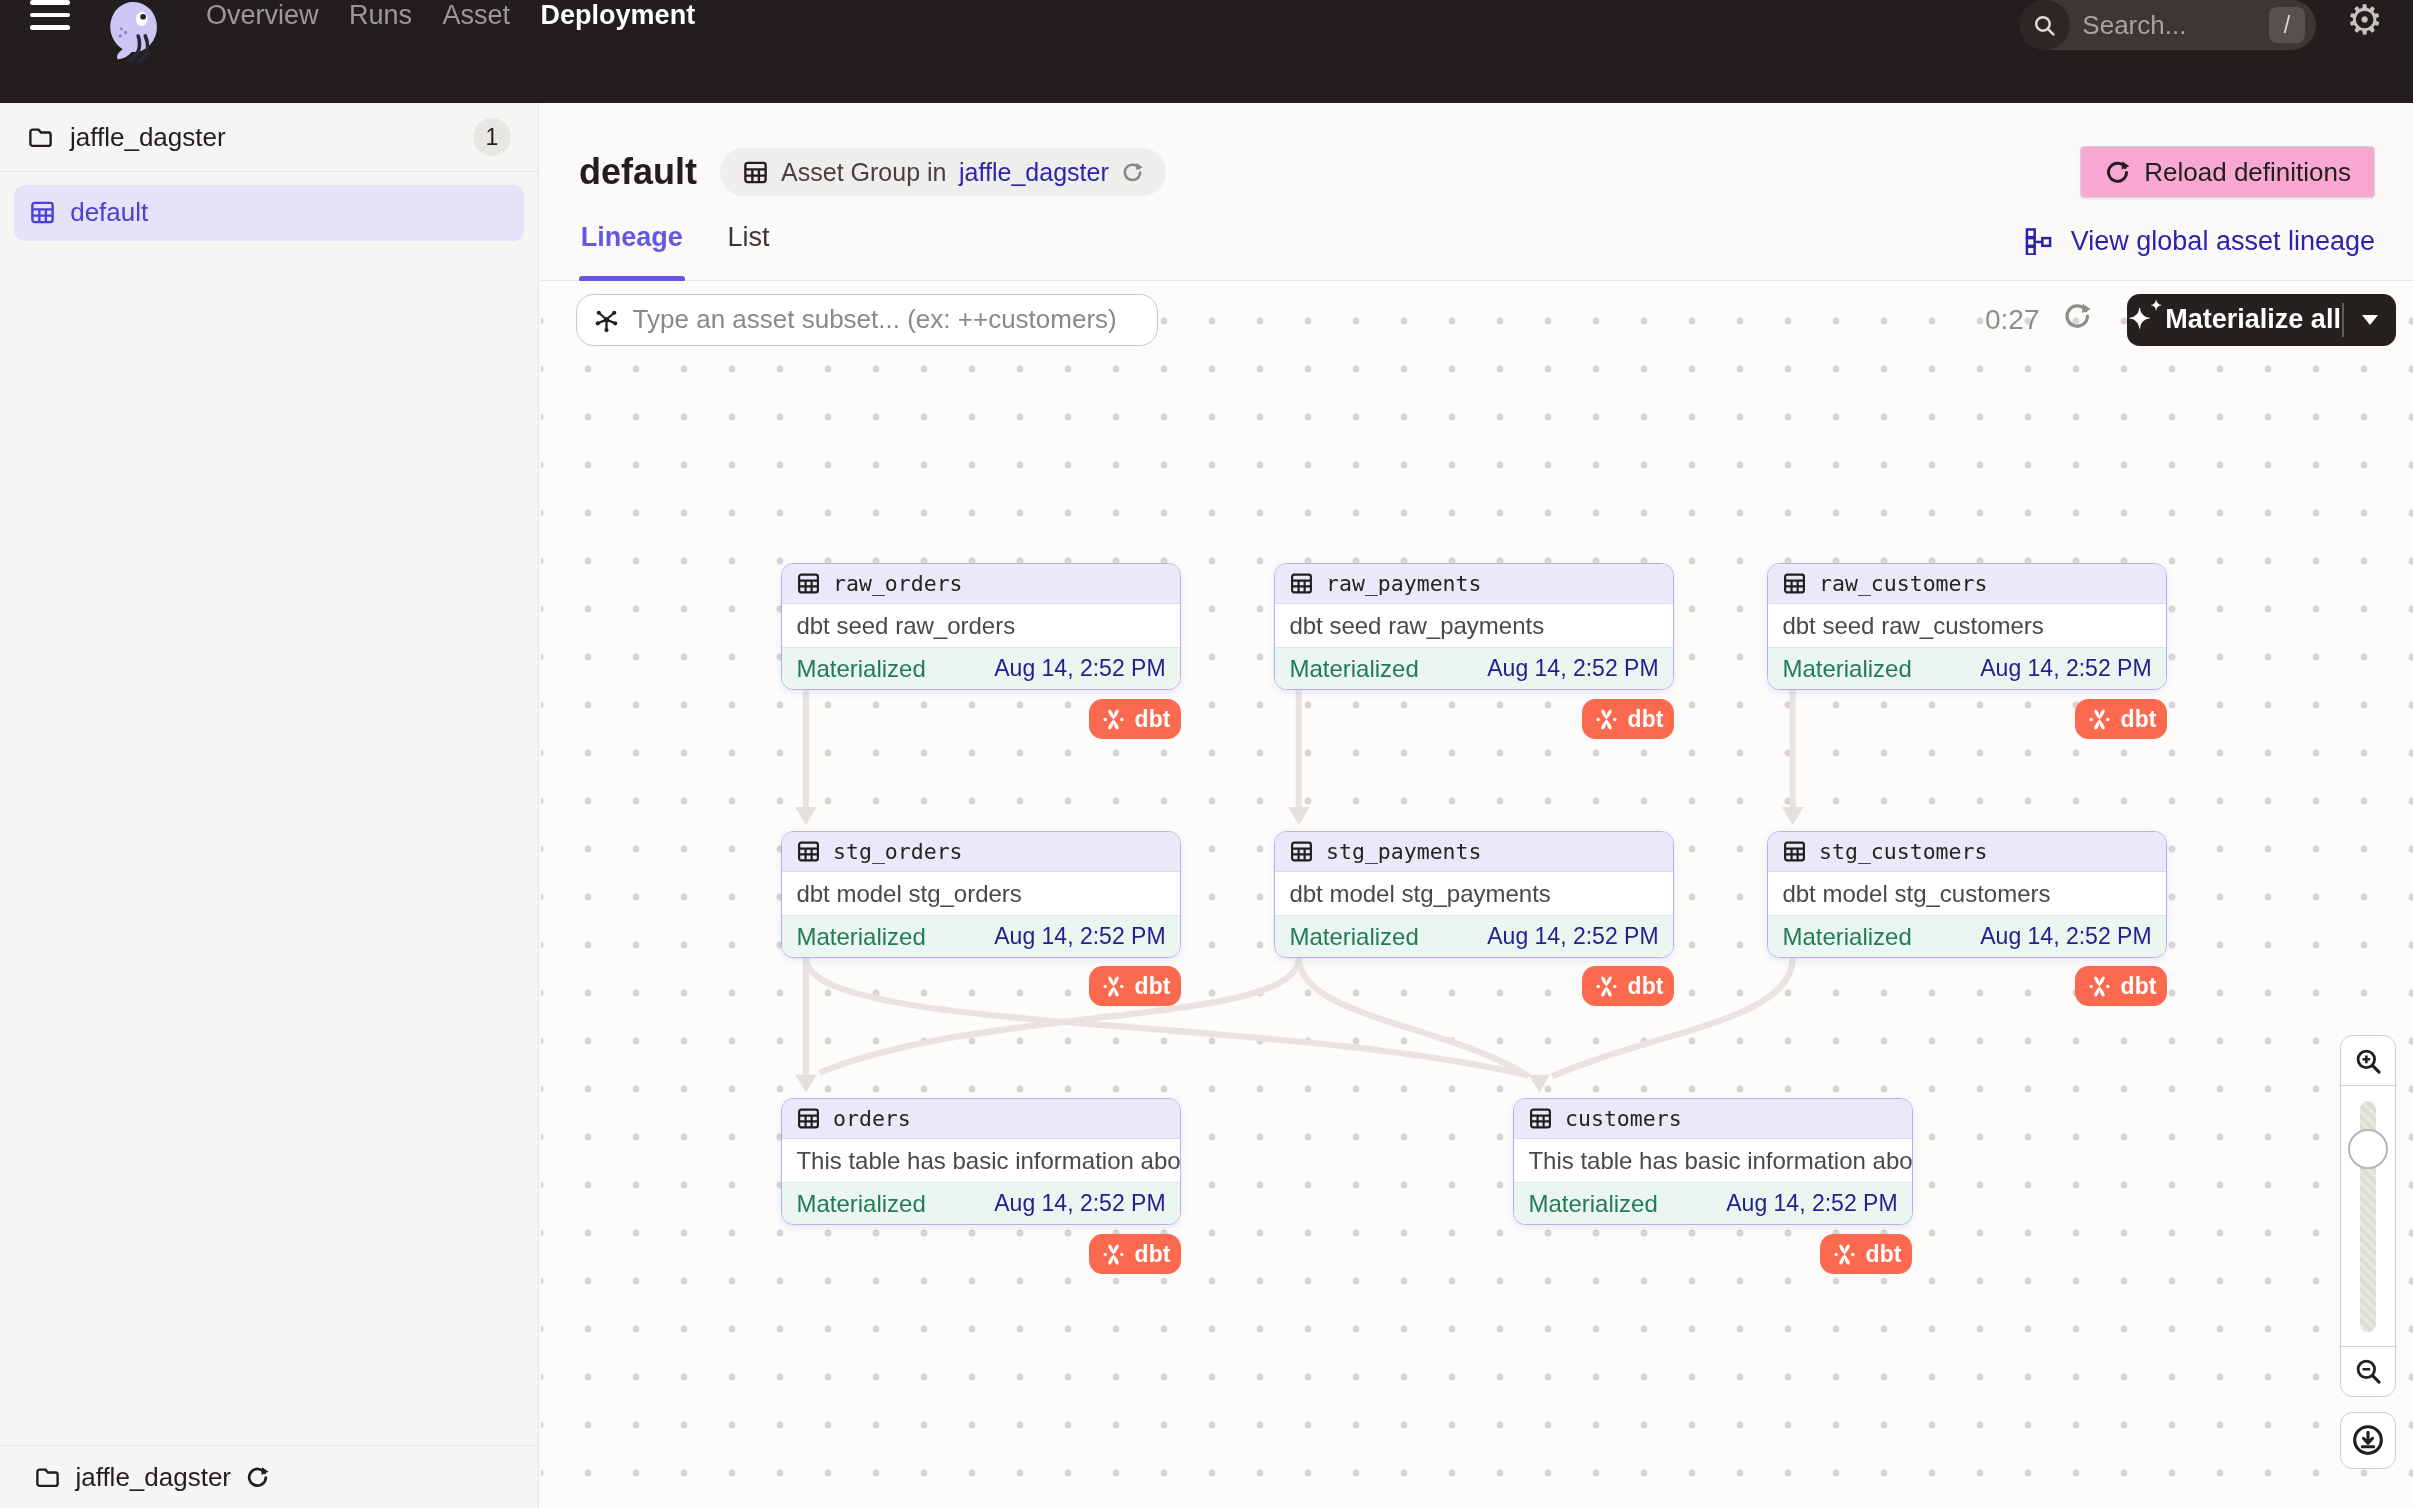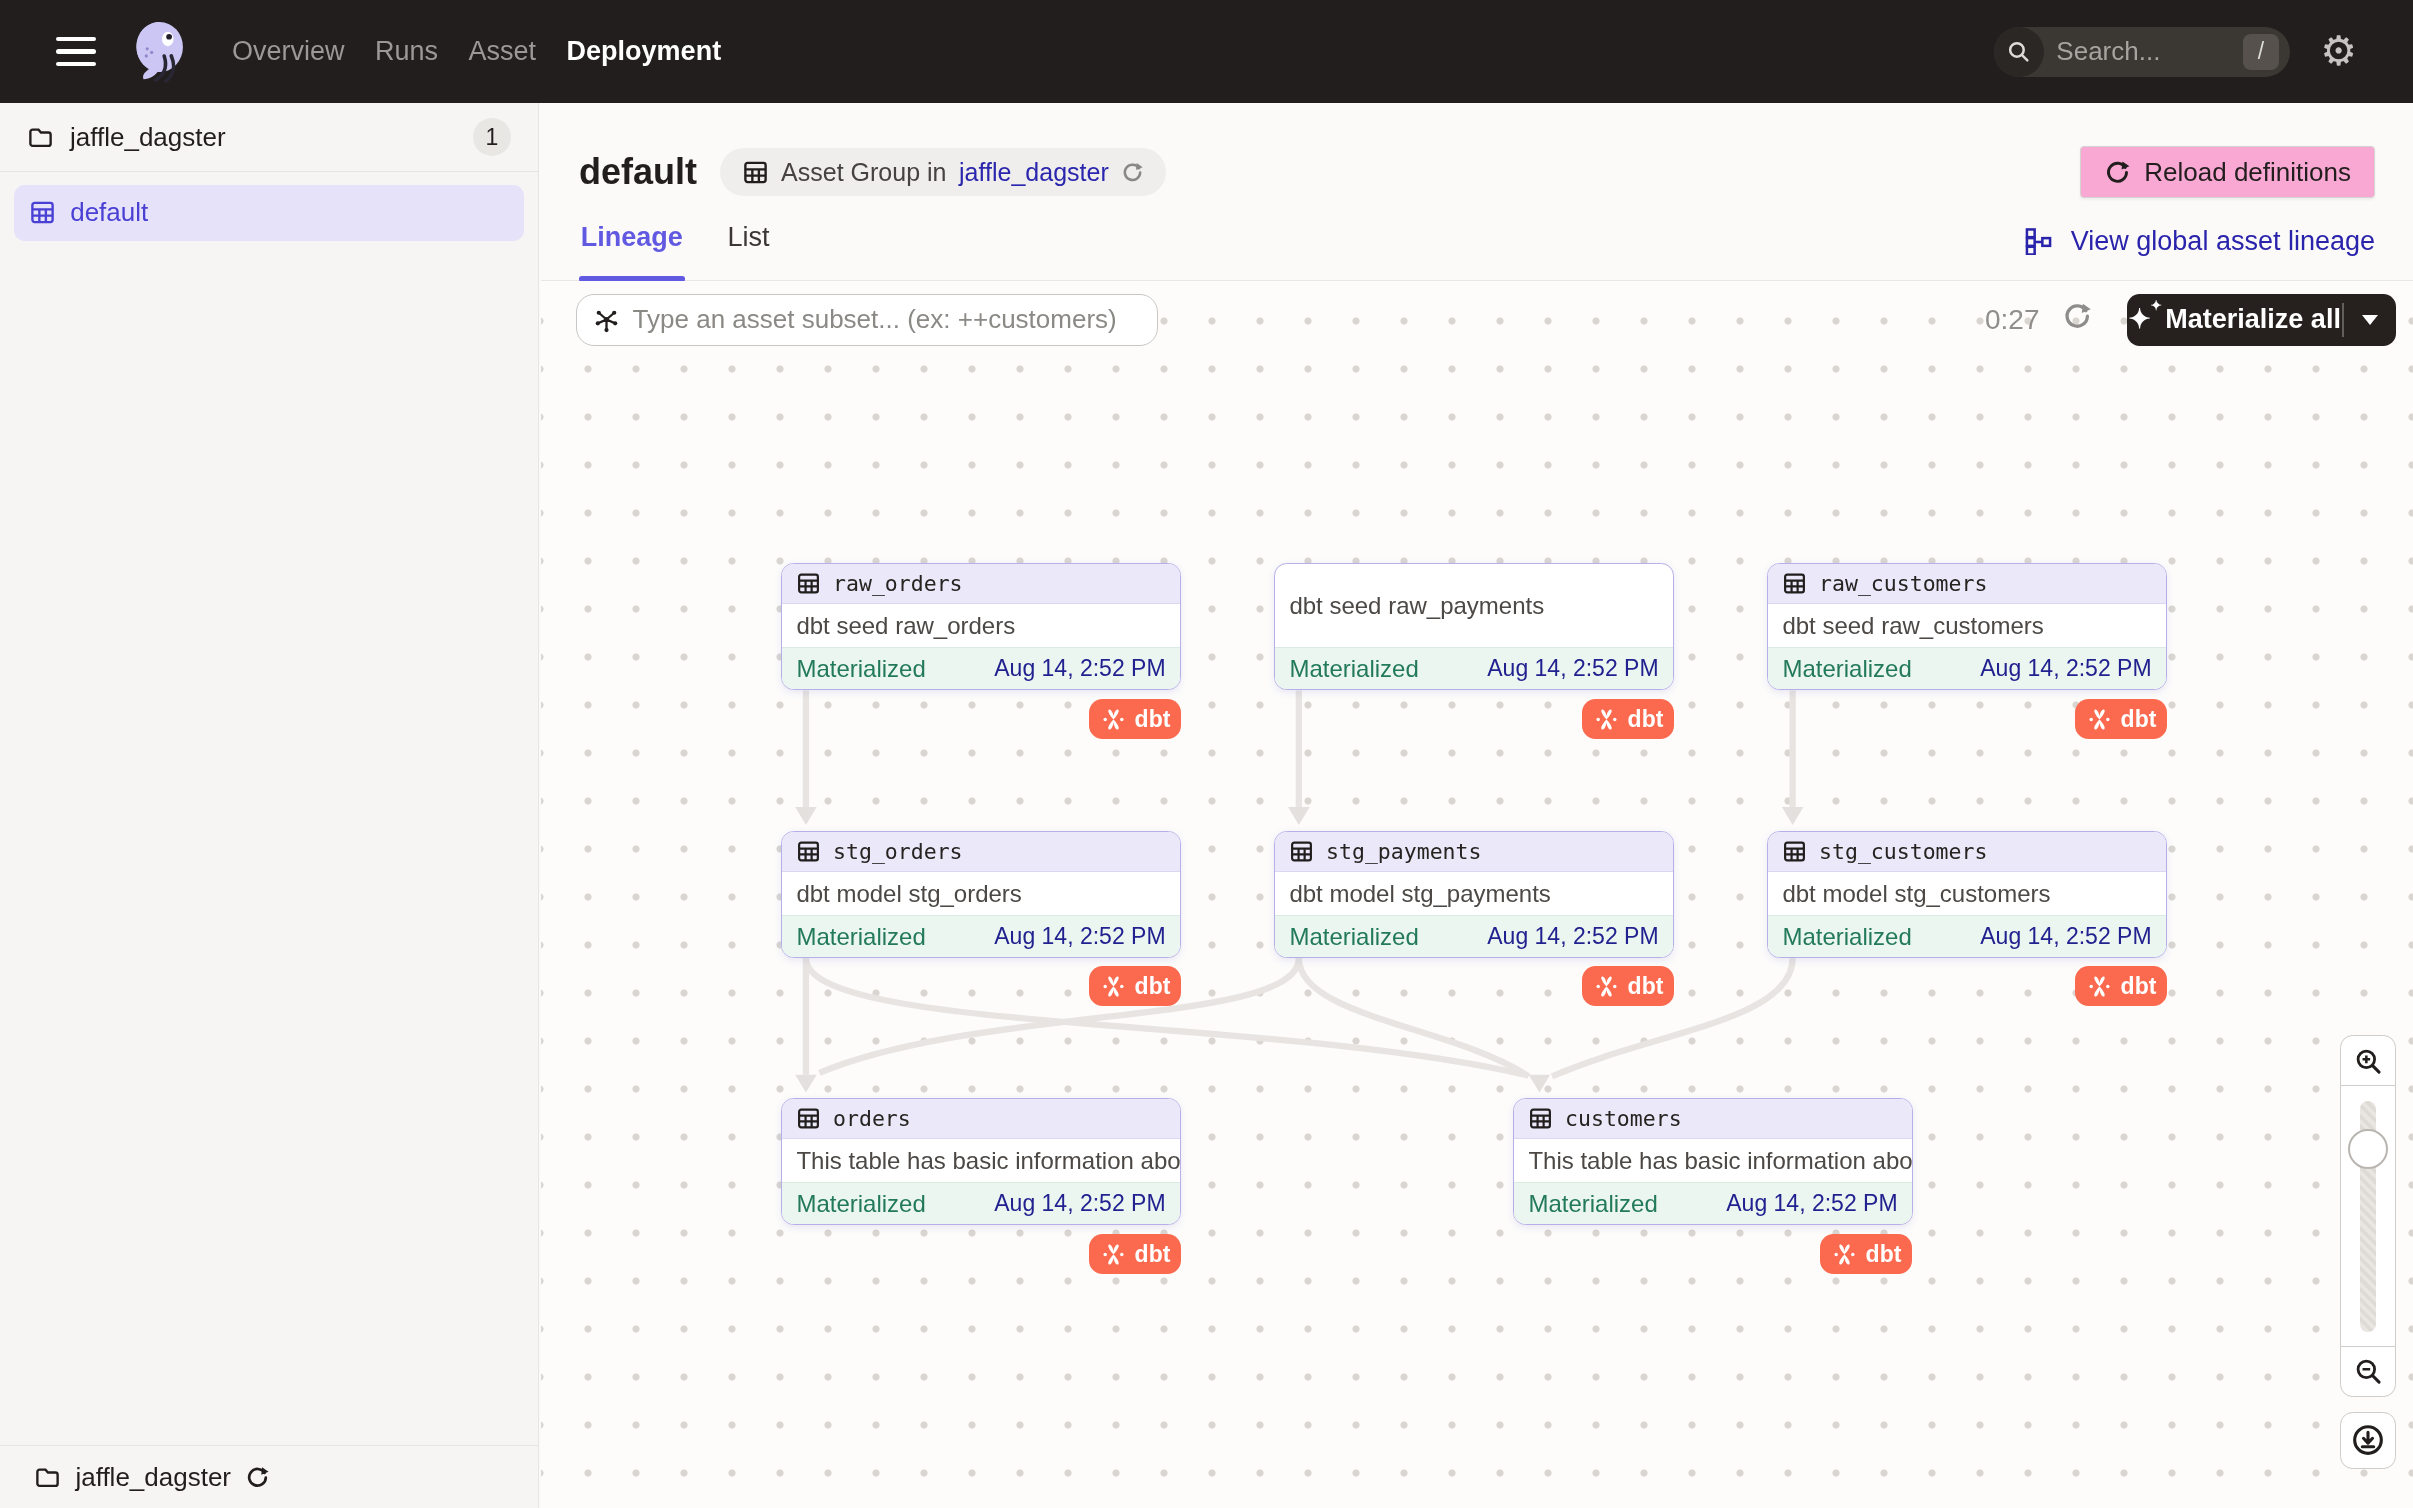--- a/index.html
+++ b/index.html
@@ -2,21 +2,21 @@
 <html style="font-size:14.4px"><head>
 <meta charset="utf-8">
 <style>
   * { margin:0; padding:0; box-sizing:border-box; }
   html,body { width:2413px; height:1508px; overflow:hidden; background:#fbfaf8;
     font-family:"Liberation Sans", sans-serif; -webkit-font-smoothing:antialiased; }
   #page { position:relative; width:2413px; height:1508px; }
 
   
   .topnav { position:absolute; left:0; top:0; width:2413px; height:103px;
-    background:#211e1d; display:flex; align-items:center; padding:0 56px; z-index:30; }
+    background:#211e1d; display:flex; align-items:flex-start; padding:0 30px; z-index:30; }
   .hamburger { width:40px; display:flex; flex-direction:column; gap:8px; cursor:pointer; }
   .hamburger span { display:block; height:4.5px; border-radius:2.7px; background:#fff; }
   .logo { margin:0 41px 0 36px; width:59px; height:63px; }
   .navlinks { display:flex; align-items:center; gap:30.5px; }
   .navlink { font-size:27px; color:#9b9997; cursor:pointer; }
   .navlink.active { color:#ffffff; font-weight:700; }
   .nav-spacer { flex:1; }
   .searchpill { display:flex; align-items:center; width:296px; height:50px;
     background:#3b3733; border-radius:25px; padding-right:10.8px; cursor:text; }
   .search-circle { width:50px; height:50px; border-radius:50%; background:#2b2724;
@@ -338,20 +338,26 @@
           </div>
       </div>
       <div class="dbt-badge" style="left:548px;top:418px">
         <svg class="ic" width="27" height="27" style="color:#ffffff" viewBox="0 0 30 30">
             <use href="#i-dbt"></use>
           </svg>
         <span class="dbt-txt">dbt</span>
       </div>
 
       <div class="node" style="left:733px;top:282px">
+        <div class="node-header">
+            <svg class="ic" width="25" height="25" style="color:#211e1d" viewBox="0 0 28 28">
+              <use href="#i-table"></use>
+            </svg>
+            <span class="node-name">raw_payments</span>
+          </div>
         <div class="node-body">dbt seed raw_payments</div>
         <div class="node-footer">
             <span class="status-ok">Materialized</span>
             <span class="ts">Aug 14, 2:52 PM</span>
           </div>
       </div>
       <div class="dbt-badge" style="left:1041px;top:418px">
         <svg class="ic" width="27" height="27" style="color:#ffffff" viewBox="0 0 30 30">
             <use href="#i-dbt"></use>
           </svg>

